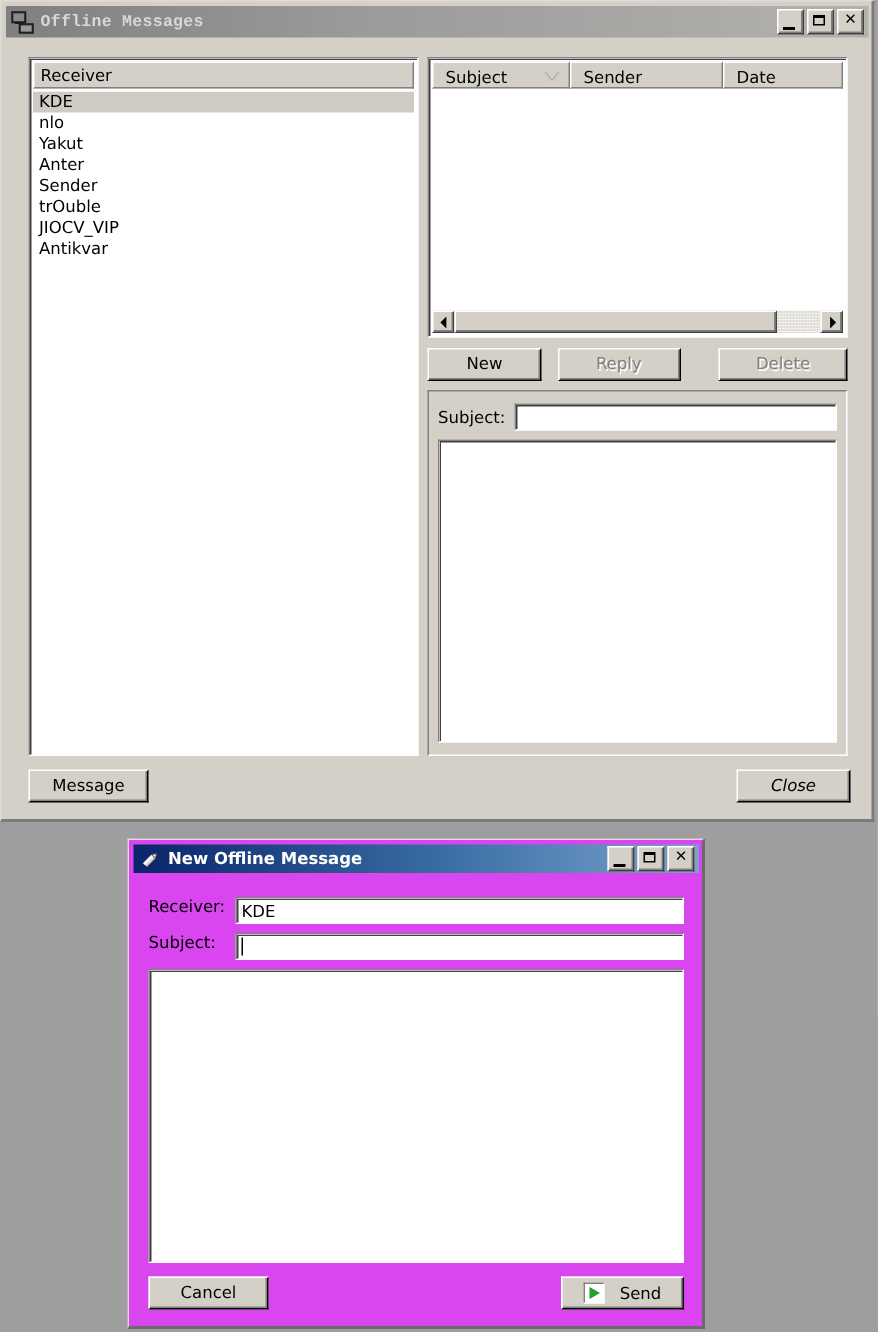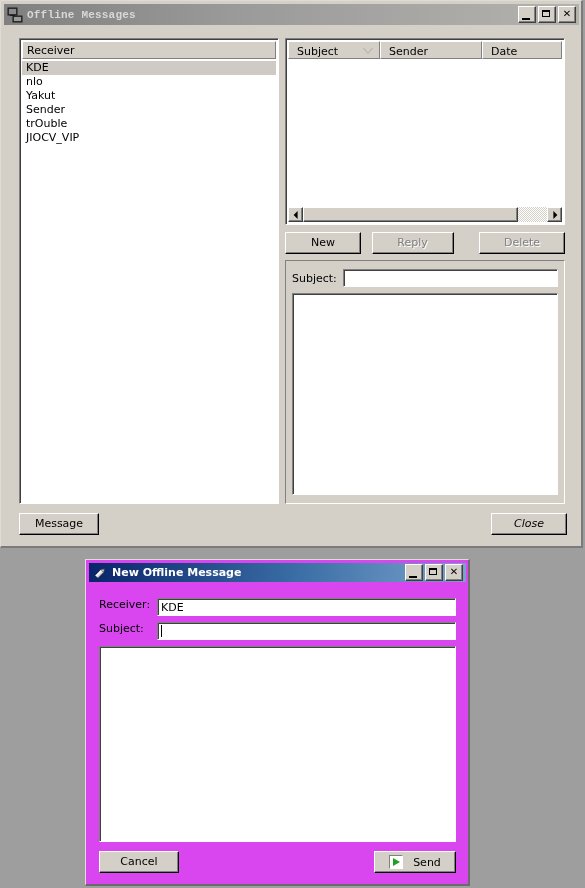--- a/index.html
+++ b/index.html
@@ -329,23 +329,25 @@
   </div>
 
   <div id="main-client">
 
     <div id="receiver-panel">
       <div id="receiver-header">Receiver</div>
       <div id="receiver-list">
           <div class="rlist-item selected">KDE</div>
           <div class="rlist-item">nlo</div>
           <div class="rlist-item">Yakut</div>
+          <div class="rlist-item">Anter</div>
           <div class="rlist-item">Sender</div>
           <div class="rlist-item">trOuble</div>
           <div class="rlist-item">JIOCV_VIP</div>
+          <div class="rlist-item">Antikvar</div>
         </div>
     </div>
 
     <div id="right-col">
 
       <div id="msg-list-box">
         <div id="msg-header-row">
           <div class="col-head" style="width:92px">
             <span>Subject</span>
             <i class="sort-tri"></i>

